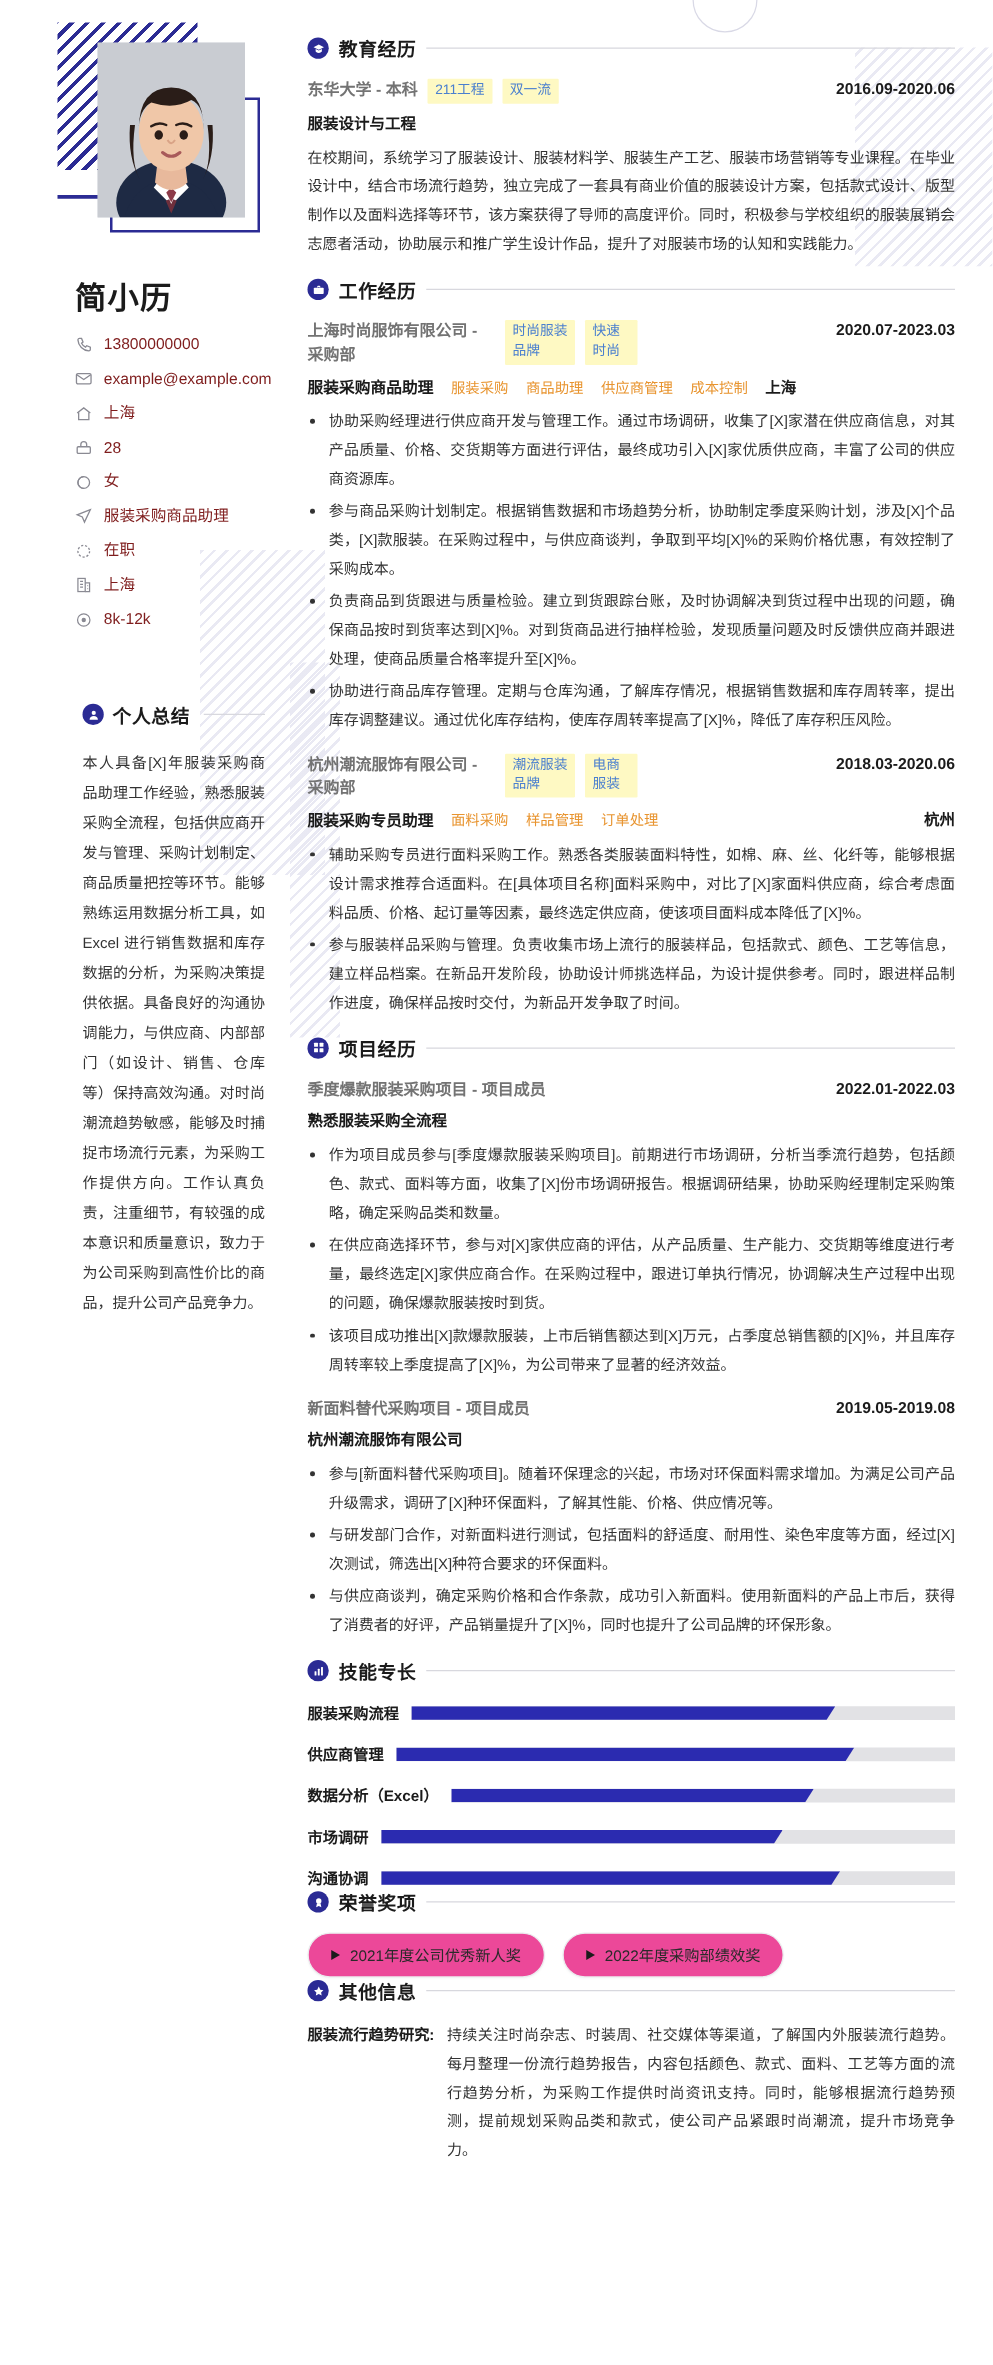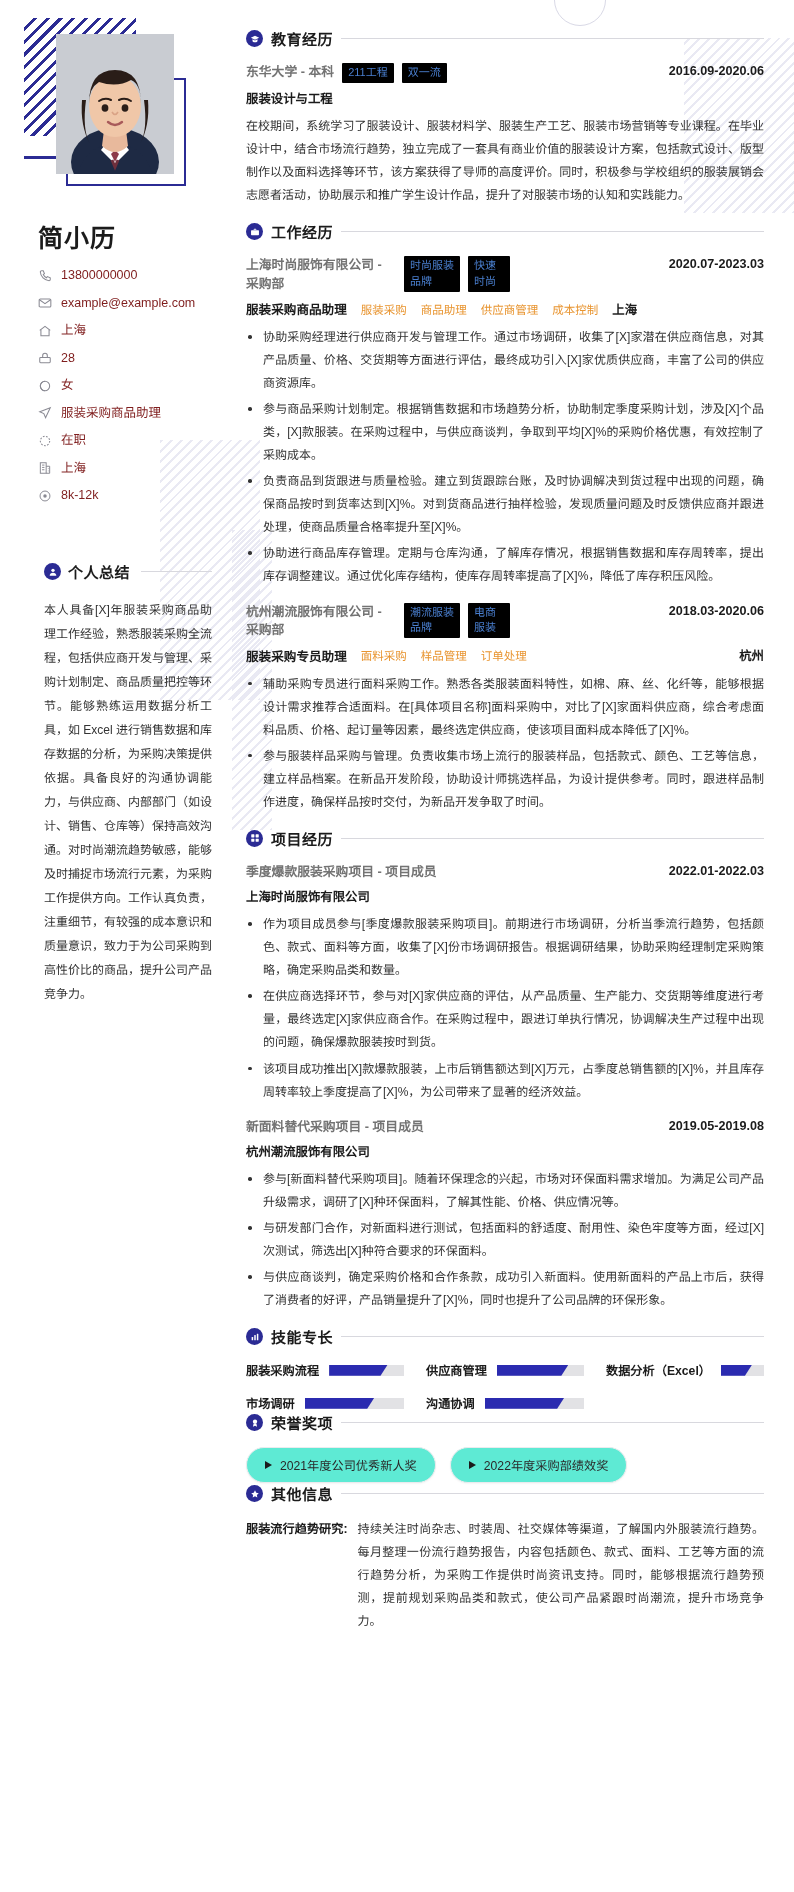--- a/index.html
+++ b/index.html
@@ -41,21 +41,21 @@
     border: 1.5px solid #d9d9e6;
     border-radius: 50%;
     z-index: 0;
   }
 
   
   .sidebar {
     position: relative;
     width: 232px;
     flex: 0 0 232px;
-    padding: 10px 20px 40px 24px;
+    padding: 10px 20px 40px 46px;
     z-index: 2;
   }
 
   .photo-wrap {
     position: relative;
     width: 150px;
     height: 180px;
     margin: 8px 0 20px 14px;
   }
   .photo-stripe {
@@ -174,21 +174,21 @@
   }
   .entry-title {
     font-size: 12.8px;
     font-weight: bold;
     color: #737373;
     line-height: 1.45;
   }
   .entry-title.wrap { max-width: 150px; }
   .tag-blue {
     display: inline-block;
-    background: #000000;
+    background: #fef9c3;
     color: #4a7fcf;
     font-size: 11px;
     padding: 2px 6px;
     line-height: 1.45;
     max-width: 56px;
     border-radius: 1px;
   }
   .spacer { flex: 1; }
   .entry-date {
     font-size: 12.6px;
@@ -252,21 +252,21 @@
     position: absolute;
     left: 2px; top: 9px;
     width: 3.5px; height: 3.5px;
     border-radius: 50%;
     background: #333;
   }
 
   
   .skills-grid {
     display: grid;
-    grid-template-columns: 1fr 1fr 1fr;
+    grid-template-columns: 1fr;
     column-gap: 22px;
     row-gap: 15px;
     margin-top: 4px;
   }
   .skill {
     display: flex;
     align-items: center;
     gap: 10px;
   }
   .skill-name {
@@ -293,21 +293,21 @@
   .awards-row {
     display: flex;
     gap: 14px;
     margin-top: 6px;
     flex-wrap: wrap;
   }
   .award-chip {
     display: flex;
     align-items: center;
     gap: 8px;
-    background: #5eead4;
+    background: #ec4899;
     border: 1px solid #ebebee;
     border-radius: 18px;
     padding: 8px 18px;
     font-size: 12.2px;
     color: #2a2a2a;
     box-shadow: 0 1px 2px rgba(0,0,0,0.04);
   }
   .tri {
     width: 0; height: 0;
     border-left: 7px solid #1b1b1b;
@@ -586,21 +586,21 @@
         <span class="title">项目经历</span>
         <span class="rule"></span>
       </div>
 
       <div class="entry">
         <div class="entry-row1">
           <span class="entry-title">季度爆款服装采购项目 - 项目成员</span>
           <span class="spacer"></span>
           <span class="entry-date">2022.01-2022.03</span>
         </div>
-        <div class="sub-line">上海时尚服饰有限公司</div>
+        <div class="sub-line">熟悉服装采购全流程</div>
         <ul class="bullets">
           <li>作为项目成员参与[季度爆款服装采购项目]。前期进行市场调研，分析当季流行趋势，包括颜色、款式、面料等方面，收集了[X]份市场调研报告。根据调研结果，协助采购经理制定采购策略，确定采购品类和数量。</li>
           <li>在供应商选择环节，参与对[X]家供应商的评估，从产品质量、生产能力、交货期等维度进行考量，最终选定[X]家供应商合作。在采购过程中，跟进订单执行情况，协调解决生产过程中出现的问题，确保爆款服装按时到货。</li>
           <li>该项目成功推出[X]款爆款服装，上市后销售额达到[X]万元，占季度总销售额的[X]%，并且库存周转率较上季度提高了[X]%，为公司带来了显著的经济效益。</li>
         </ul>
       </div>
 
       <div class="entry">
         <div class="entry-row1">
           <span class="entry-title">新面料替代采购项目 - 项目成员</span>

